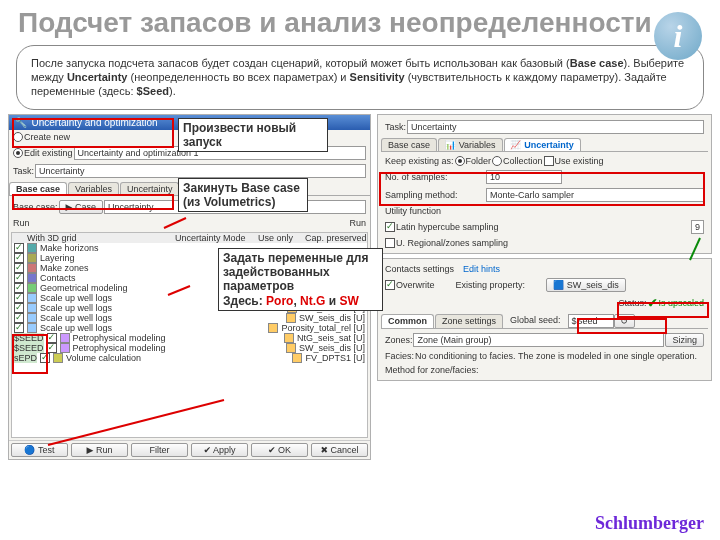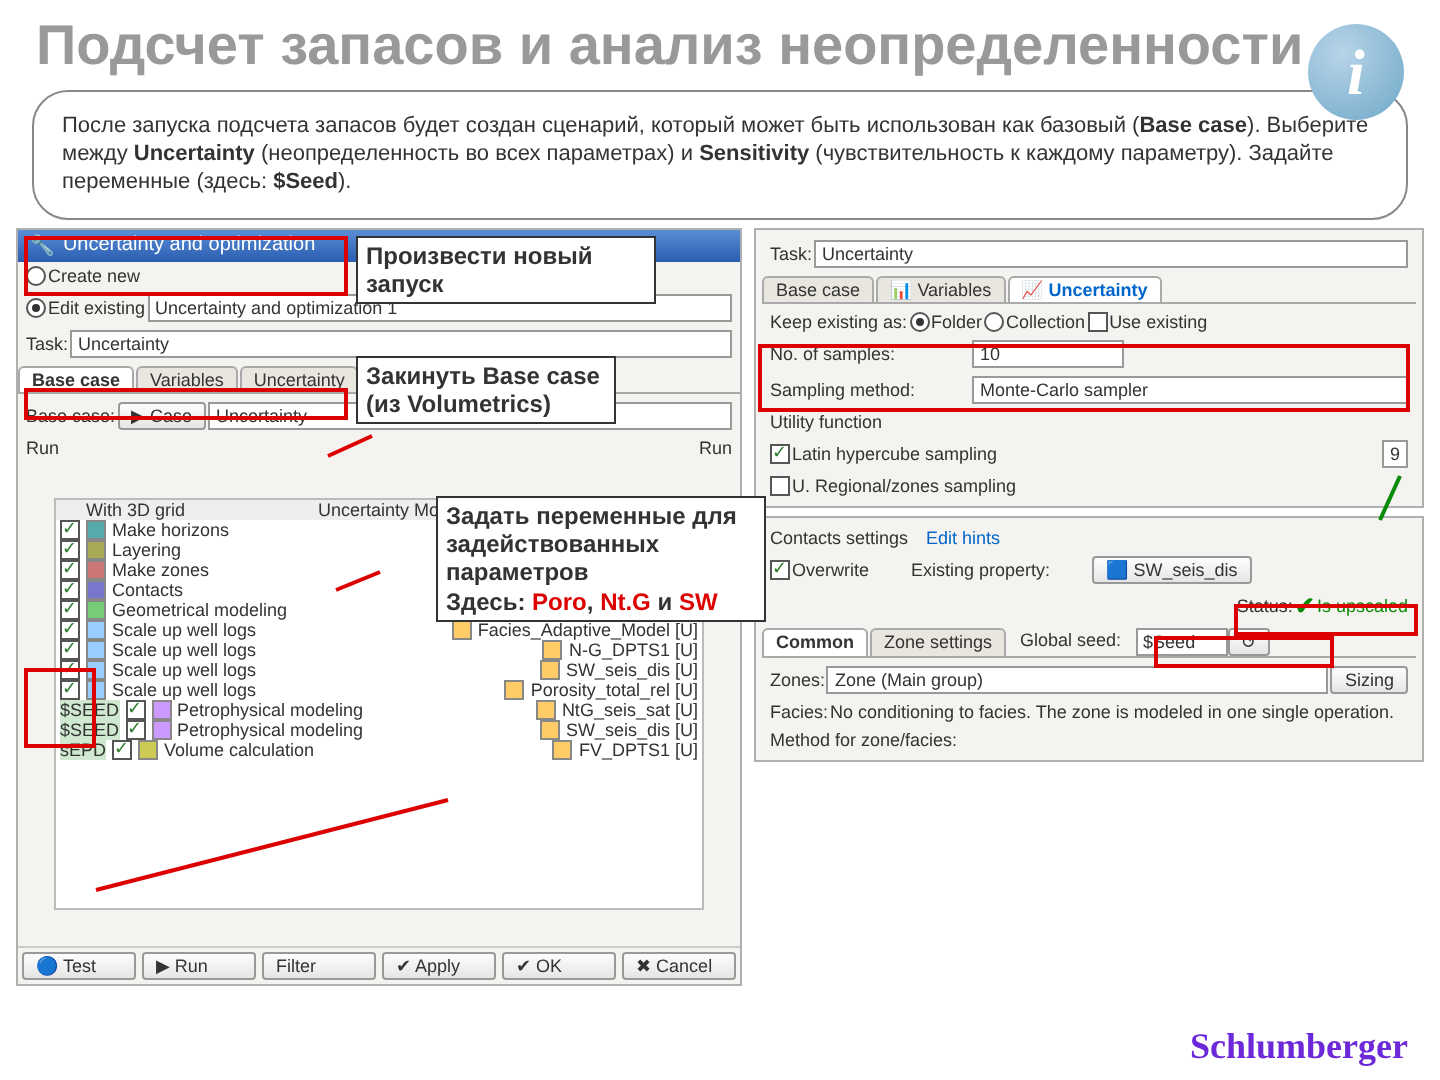--- a/index.html
+++ b/index.html
@@ -68,21 +68,21 @@
     display: flex;
     align-items: center;
     gap: 4px;
   }
   .row { display: flex; align-items: center; gap: 1px; padding: 2px 4px; }
   .radio { width: 10px; height: 10px; border: 1px solid #555; border-radius: 50%; background: #fff; display: inline-block; position: relative; }
   .radio.checked::after { content:""; position:absolute; left:2px; top:2px; width:4px; height:4px; border-radius:50%; background:#333; }
   .check { width: 10px; height: 10px; border: 1px solid #555; background: #fff; display: inline-block; position: relative; }
   .check.checked::after { content:"✓"; position:absolute; font-size:9px; left:0; top:-2px; color:#2a7a2a; }
   .input { border: 1px solid #999; background: #fff; padding: 1px 3px; font-size: 9px; height: 14px; }
-  .btn { border: 1px solid #999; background: linear-gradient(#fdfdfd,#e5e5e5); padding: 1px 6px; font-size: 9px; border-radius: 2px; }
+  .btn { border: 1px solid #999; background: linear-gradient(#fdfdfd,#e5e5e5); padding: 1px 6px; font-size: 9px; border-radius: 2px; text-align: center; }
   .tabs { display: flex; gap: 0; border-bottom: 1px solid #aaa; margin: 2px 0; }
   .tab { border: 1px solid #aaa; border-bottom: none; padding: 1px 6px; background: #e8e6de; font-size: 9px; border-radius: 3px 3px 0 0; margin-right: 1px; }
   .tab.active { background: #fff; font-weight: bold; }
   .callout {
     position: absolute;
     background: #fff;
     border: 1px solid #333;
     padding: 2px 4px;
     font-size: 12px;
     font-weight: bold;
@@ -153,21 +153,21 @@
         <span class="small-txt">Base case:</span>
         <span class="btn">▶ <span>Case</span></span>
         <span class="input" style="flex:1">Uncertainty</span>
       </div>
       <div class="row">
         <span class="small-txt">Run</span>
         <span style="flex:1"></span>
         <span class="small-txt">Run</span>
       </div>
 
-      <div style="border:1px solid #bbb; background:#fff; margin:18px; height:206px; overflow:hidden;">
+      <div style="border:1px solid #bbb; background:#fff; margin:2px; height:206px; overflow:hidden;">
         <div class="tree-row" style="background:#eee;">
           <span style="width:10px"></span>
           <span style="flex:1">With 3D grid</span>
           <span style="width:80px">Uncertainty Mode</span>
           <span style="width:44px">Use only</span>
           <span style="width:60px">Cap. preserved</span>
         </div>
         <div class="tree-row">
             <span class="check checked"></span>
             <span class="ico" style="background:#5aa"></span>

